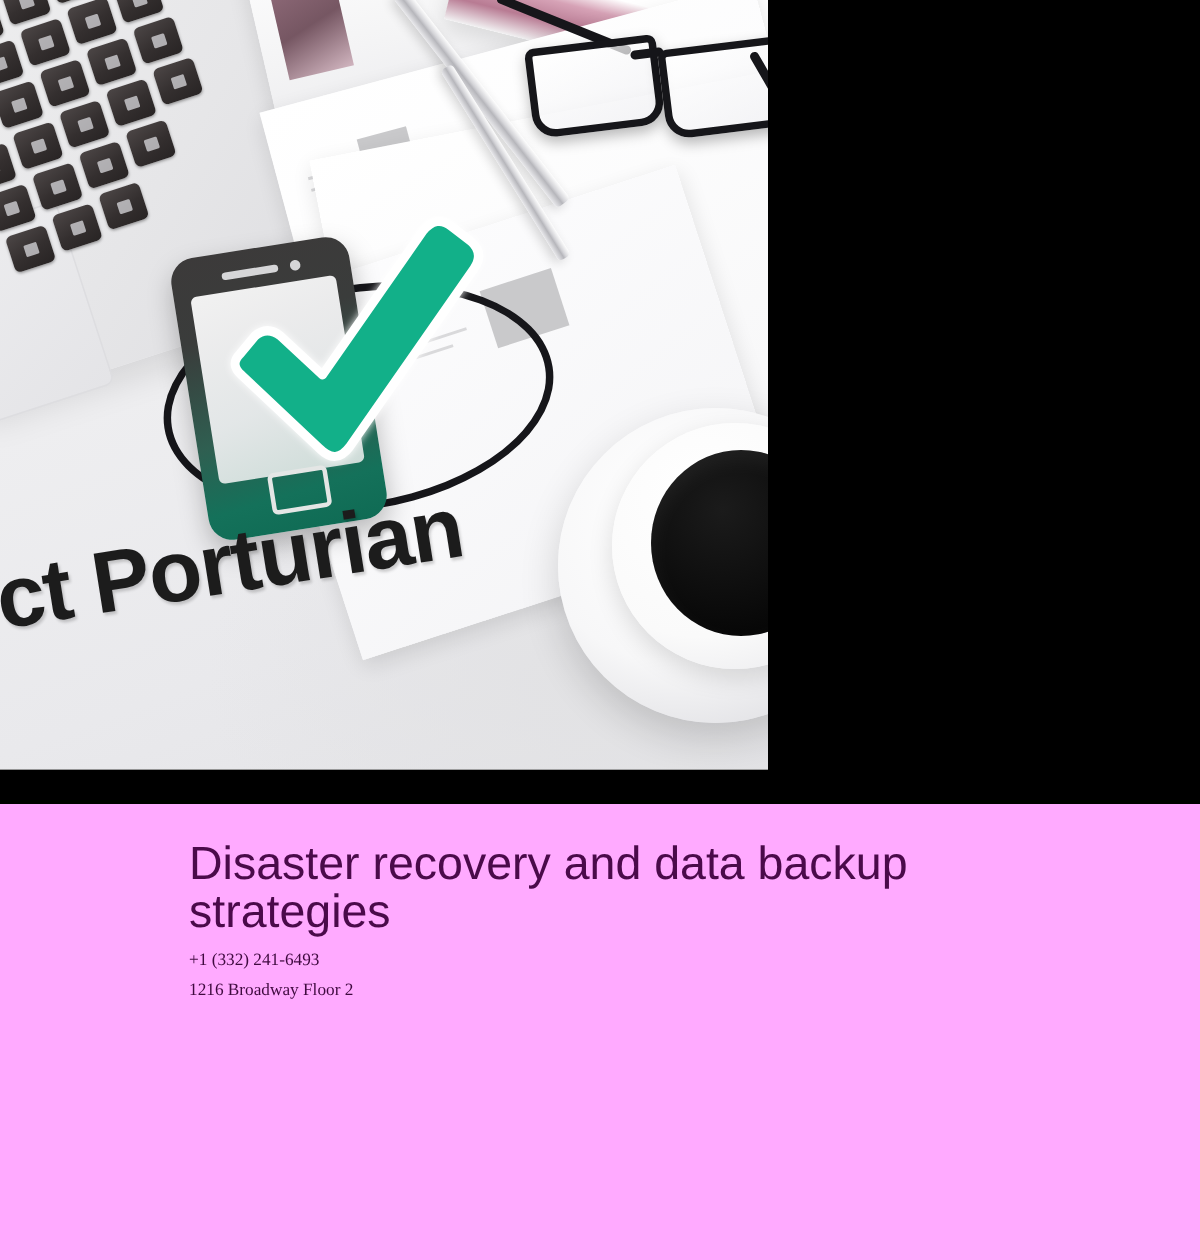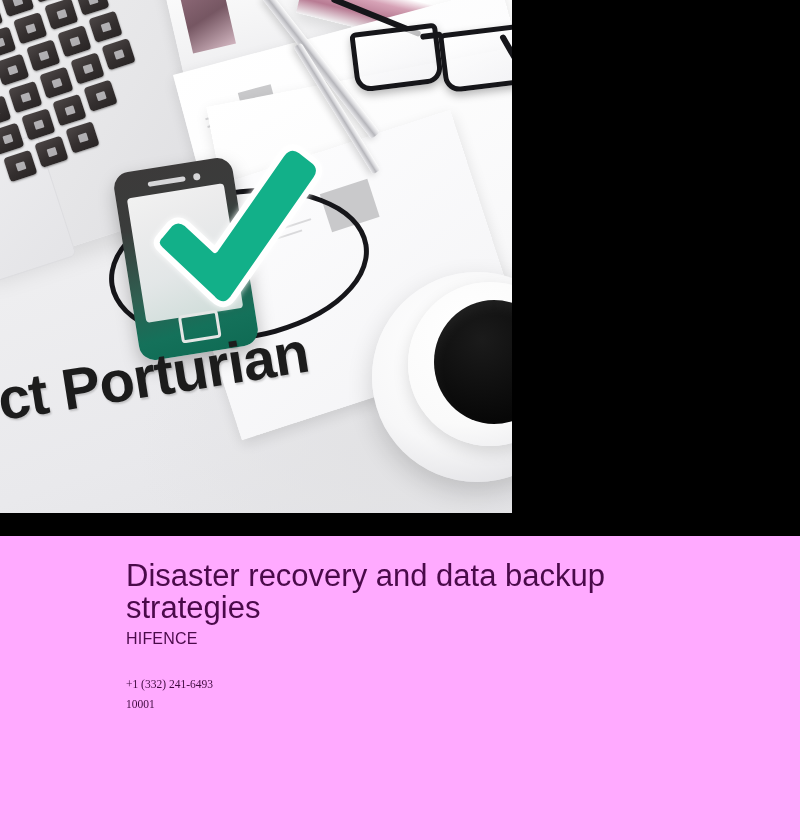--- a/index.html
+++ b/index.html
@@ -461,21 +461,20 @@
         <path d="M20 96 L30 84 Q38 77 47 84 L75 110 L142 14 Q151 3 161 11 L174 21 Q183 29 176 39 L93 158 Q84 170 73 159 L21 110 Q13 103 20 96 Z" fill="#12b089" stroke="#ffffff" stroke-width="6" stroke-linejoin="round"></path>
       </svg>
       <div class="logotext">ct Porturian</div>
     </div>
   </div>
 
   <div class="info">
     <div class="info-inner">
       <h1 class="title">Disaster recovery and data backup strategies</h1>
 
-      <div class="subtitle">HIFENCE</div>
 
       <div class="contact-line">+1 (332) 241-6493</div>
-      <div class="contact-line">10001</div>
+      <div class="contact-line">1216 Broadway Floor 2</div>
 
     </div>
   </div>
 
 </div>
 
 </body></html>

